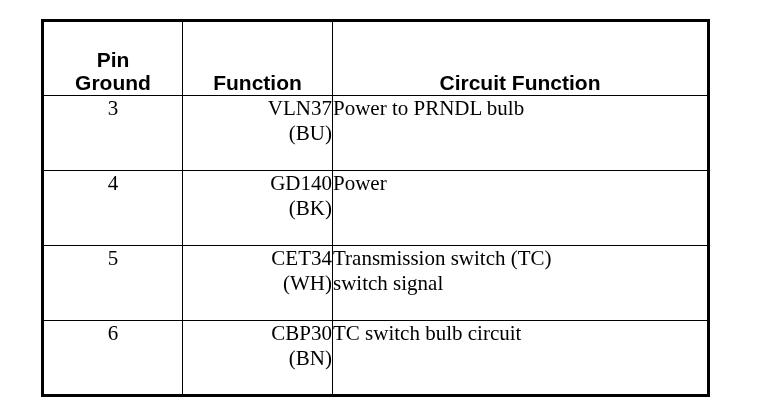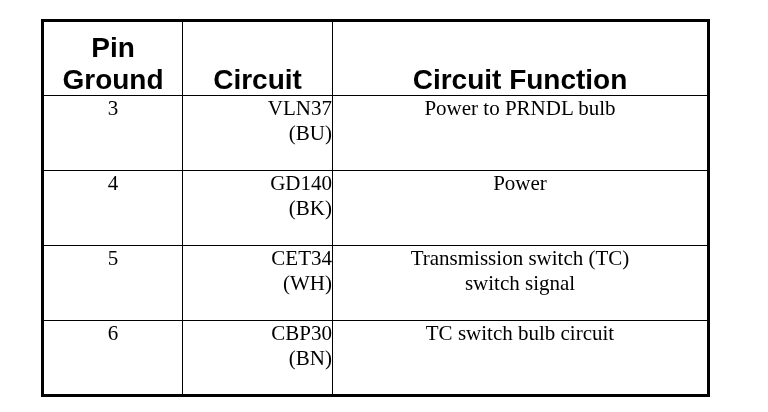--- a/index.html
+++ b/index.html
@@ -43,21 +43,21 @@
   col.c-pin      { width: 140px; }
   col.c-circuit  { width: 150px; }
   col.c-function { width: 376px; }
 
   
   thead tr { height: 75px; }
 
   thead th {
     font-family: "Liberation Sans", sans-serif;
     font-weight: bold;
-    font-size: 28px;
+    font-size: 21px;
     line-height: 1.12;
     color: #000000;
     text-align: center;
     vertical-align: bottom;
     padding-bottom: 9px;
     border-bottom-width: 2.5px;
   }
   thead th .hdr-line { display: block; }
 
   
@@ -77,21 +77,21 @@
   }
 
   td.circuit-cell {
     text-align: right;
     padding-top: 7px;
   }
   td.circuit-cell .code  { display: block; }
   td.circuit-cell .color { display: block; }
 
   td.function-cell {
-    text-align: center;
+    text-align: left;
     padding-top: 7px;
     padding-left: 12px;
     padding-right: 8px;
   }
   td.function-cell .fn-line { display: block; }
 </style>
 </head>
 <body>
 
 <div id="pinout-table-wrap">
@@ -101,21 +101,21 @@
       <col class="c-circuit">
       <col class="c-function">
     </colgroup>
     <thead>
       <tr>
         <th>
           <span class="hdr-line">Pin</span>
           <span class="hdr-line">Ground</span>
         </th>
         <th>
-          <span class="hdr-line">Circuit</span>
+          <span class="hdr-line">Function</span>
         </th>
         <th>
           <span class="hdr-line">Circuit Function</span>
         </th>
       </tr>
     </thead>
     <tbody>
 
       <tr>
         <td class="pin-cell">3</td>

